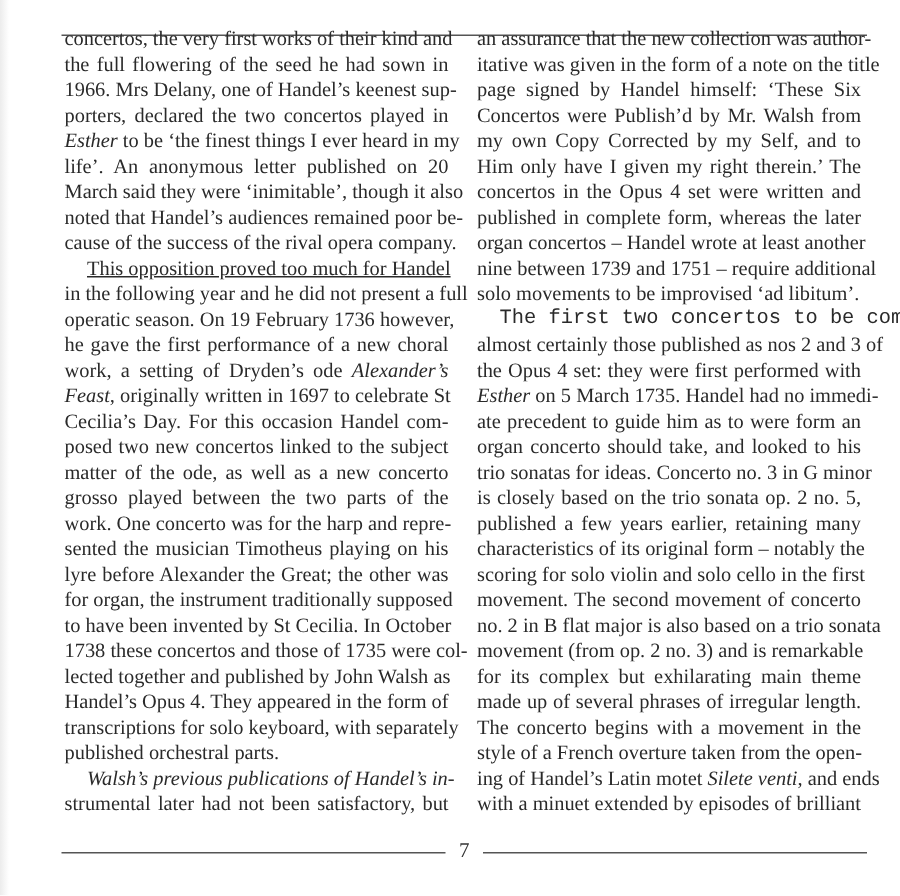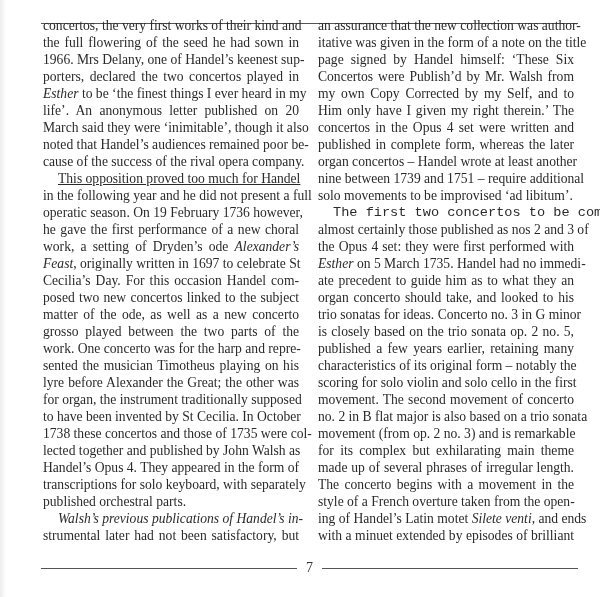--- a/index.html
+++ b/index.html
@@ -92,21 +92,21 @@
       <span class="line">published in complete form, whereas the later</span>
       <span class="line">organ concertos – Handel wrote at least another</span>
       <span class="line">nine between 1739 and 1751 – require additional</span>
       <span class="line last">solo movements to be improvised ‘ad libitum’.</span>
     </p>
     <p>
       <span class="line" style="text-indent: 15px; font-family: Liberation Mono, monospace;">The first two concertos to be composed were</span>
       <span class="line">almost certainly those published as nos 2 and 3 of</span>
       <span class="line">the Opus 4 set: they were first performed with</span>
       <span class="line"><em>Esther</em> on 5 March 1735. Handel had no immedi-</span>
-      <span class="line">ate precedent to guide him as to what they an</span>
+      <span class="line">ate precedent to guide him as to were form an</span>
       <span class="line">organ concerto should take, and looked to his</span>
       <span class="line">trio sonatas for ideas. Concerto no. 3 in G minor</span>
       <span class="line">is closely based on the trio sonata op. 2 no. 5,</span>
       <span class="line">published a few years earlier, retaining many</span>
       <span class="line">characteristics of its original form – notably the</span>
       <span class="line">scoring for solo violin and solo cello in the first</span>
       <span class="line">movement. The second movement of concerto</span>
       <span class="line">no. 2 in B flat major is also based on a trio sonata</span>
       <span class="line">movement (from op. 2 no. 3) and is remarkable</span>
       <span class="line">for its complex but exhilarating main theme</span>

